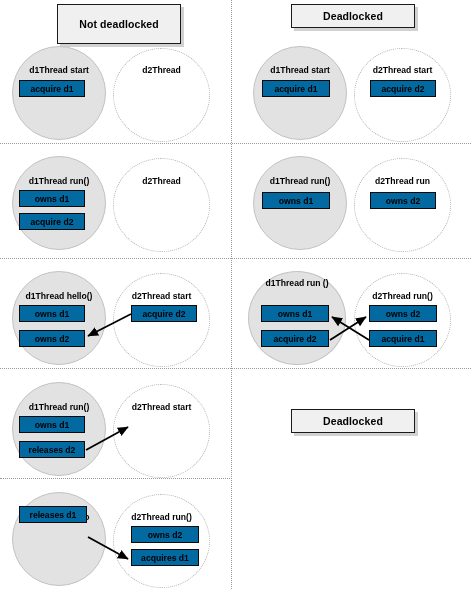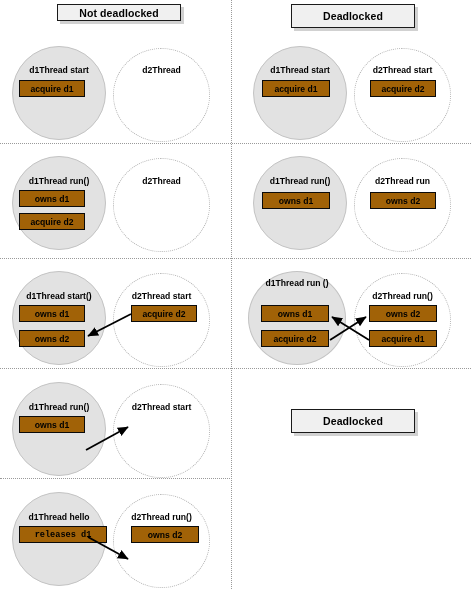--- a/index.html
+++ b/index.html
@@ -33,73 +33,75 @@
 
   
   .clabel{
     position:absolute;left:0;right:0;text-align:center;
     font-size:8.6px;font-weight:bold;color:#000;white-space:nowrap;
   }
 
   
   .sbox{
     position:absolute;box-sizing:border-box;
-    background:#a16207;border:1.6px solid #0a0a0a;
+    background:#0369a1;border:1.6px solid #0a0a0a;
     display:flex;align-items:center;justify-content:center;
     font-size:8.6px;font-weight:bold;color:#000;white-space:nowrap;
   }
 
   svg.arrows{position:absolute;left:0;top:0;width:471px;height:589px;pointer-events:none;}
 </style>
 </head>
 <body>
 
 <div id="diagram">
 
   <div class="hsep" style="left:0;top:143px;width:471px;"></div>
   <div class="hsep" style="left:0;top:258px;width:471px;"></div>
   <div class="hsep" style="left:0;top:368px;width:471px;"></div>
   <div class="hsep" style="left:0;top:478px;width:232px;"></div>
   <div class="vsep" style="left:231px;top:0;height:589px;"></div>
 
-  <div class="banner" style="left:57px;top:4px;width:124px;height:17px;">Not deadlocked</div>
+  <div class="banner" style="left:57px;top:4px;width:124px;height:40px;">Not deadlocked</div>
 
   <div class="circle owner" style="left:12px;top:46px;width:94px;height:94px;"></div>
   <div class="circle other" style="left:113px;top:48px;width:97px;height:94px;"></div>
   <div class="clabel" style="top:65px;left:12px;width:94px;">d1Thread start</div>
   <div class="clabel" style="top:65px;left:113px;width:97px;">d2Thread</div>
   <div class="sbox" style="left:19px;top:80px;width:66px;height:17px;">acquire d1</div>
 
   <div class="circle owner" style="left:12px;top:156px;width:94px;height:94px;"></div>
   <div class="circle other" style="left:113px;top:158px;width:97px;height:94px;"></div>
   <div class="clabel" style="top:176px;left:12px;width:94px;">d1Thread  run()</div>
   <div class="clabel" style="top:176px;left:113px;width:97px;">d2Thread</div>
   <div class="sbox" style="left:19px;top:190px;width:66px;height:17px;">owns d1</div>
   <div class="sbox" style="left:19px;top:213px;width:66px;height:17px;">acquire d2</div>
 
   <div class="circle owner" style="left:12px;top:271px;width:94px;height:94px;"></div>
   <div class="circle other" style="left:113px;top:273px;width:97px;height:94px;"></div>
-  <div class="clabel" style="top:291px;left:12px;width:94px;">d1Thread start()</div>
+  <div class="clabel" style="top:291px;left:12px;width:94px;">d1Thread hello()</div>
   <div class="clabel" style="top:291px;left:113px;width:97px;">d2Thread start</div>
   <div class="sbox" style="left:19px;top:305px;width:66px;height:17px;">owns d1</div>
   <div class="sbox" style="left:19px;top:330px;width:66px;height:17px;">owns d2</div>
   <div class="sbox" style="left:131px;top:305px;width:66px;height:17px;">acquire d2</div>
 
   <div class="circle owner" style="left:12px;top:382px;width:94px;height:94px;"></div>
   <div class="circle other" style="left:113px;top:384px;width:97px;height:94px;"></div>
   <div class="clabel" style="top:402px;left:12px;width:94px;">d1Thread run()</div>
   <div class="clabel" style="top:402px;left:113px;width:97px;">d2Thread start</div>
   <div class="sbox" style="left:19px;top:416px;width:66px;height:17px;">owns d1</div>
+  <div class="sbox" style="left:19px;top:441px;width:66px;height:17px;">releases d2</div>
 
   <div class="circle owner" style="left:12px;top:492px;width:94px;height:94px;"></div>
   <div class="circle other" style="left:113px;top:494px;width:97px;height:94px;"></div>
   <div class="clabel" style="top:512px;left:12px;width:94px;">d1Thread hello</div>
   <div class="clabel" style="top:512px;left:113px;width:97px;">d2Thread run()</div>
-  <div class="sbox" style="left:19px;top:526px;width:88px;height:17px;font-family:Liberation Mono, monospace;">releases d1</div>
+  <div class="sbox" style="left:19px;top:506px;width:68px;height:17px;">releases d1</div>
   <div class="sbox" style="left:131px;top:526px;width:68px;height:17px;">owns d2</div>
+  <div class="sbox" style="left:131px;top:549px;width:68px;height:17px;">acquires d1</div>
 
   <div class="banner" style="left:291px;top:4px;width:124px;height:24px;">Deadlocked</div>
 
   <div class="circle owner" style="left:253px;top:46px;width:94px;height:94px;"></div>
   <div class="circle other" style="left:354px;top:48px;width:97px;height:94px;"></div>
   <div class="clabel" style="top:65px;left:253px;width:94px;">d1Thread start</div>
   <div class="clabel" style="top:65px;left:354px;width:97px;">d2Thread start</div>
   <div class="sbox" style="left:262px;top:80px;width:68px;height:17px;">acquire d1</div>
   <div class="sbox" style="left:370px;top:80px;width:66px;height:17px;">acquire d2</div>
 

